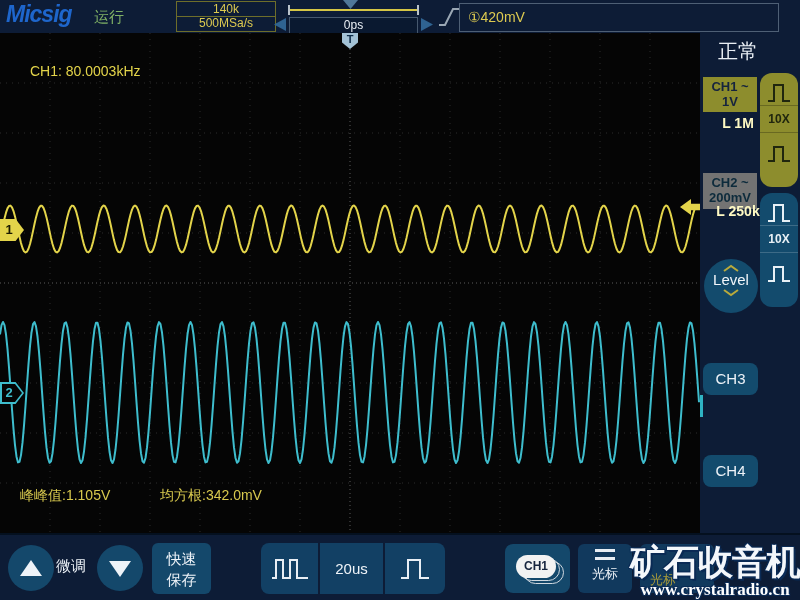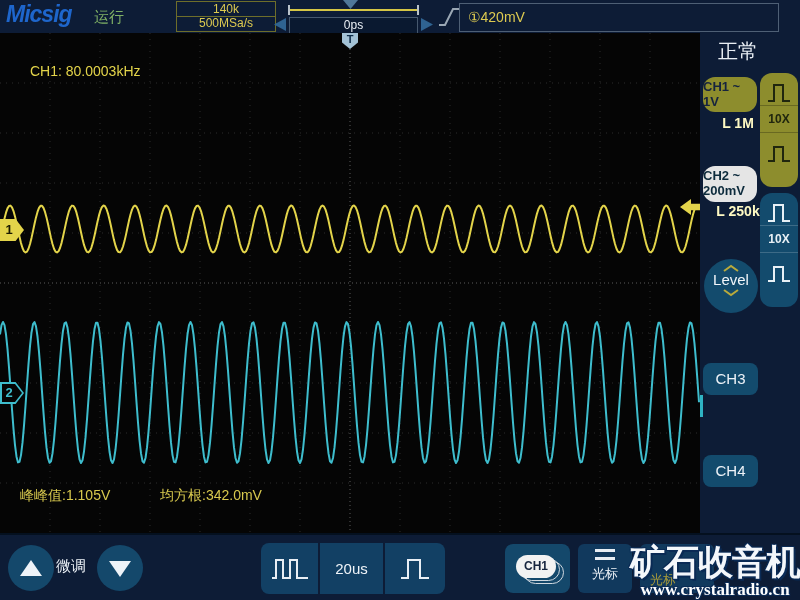--- a/index.html
+++ b/index.html
@@ -44,23 +44,23 @@
   
   .sidebar{left:700px;top:33px;width:100px;height:567px;background:#0d1c36;}
   .trigmode{left:18px;top:5px;font-size:20px;color:#e9eef4;}
   .probecol{left:60px;width:38px;height:114px;border-radius:12px;}
   .probecol.c1{top:40px;background:#8d8d2d;color:#20260e;}
   .probecol.c2{top:160px;background:#134b6d;color:#e8f0f5;}
   .probecol .px{display:block;margin:8px auto 0 auto;width:26px;}
   .probecol .t10{display:block;text-align:center;font-size:12px;font-weight:bold;margin:6px 0;}
   .pdiv{width:100%;height:1px;}
   .c1 .pdiv{background:rgba(0,0,0,.25);} .c2 .pdiv{background:rgba(255,255,255,.18);}
-  .chbtn{left:3px;width:54px;border-radius:12px;font-weight:bold;cursor:pointer;}
+  .chbtn{left:3px;width:54px;border-radius:0;text-align:center;font-weight:bold;cursor:pointer;}
   .ch1btn{top:44px;height:35px;background:#8d8d2d;color:#16243e;font-size:13px;padding-top:2px;box-sizing:border-box;}
-  .ch2btn{top:133px;height:36px;background:#e5e5e5;color:#0d2b3c;font-size:13px;padding-top:2px;box-sizing:border-box;}
+  .ch2btn{top:140px;height:36px;background:#737373;color:#0d2b3c;font-size:13px;padding-top:2px;box-sizing:border-box;}
   .imped{left:8px;width:60px;text-align:center;font-size:14px;font-weight:bold;color:#fef9c3;}
   .imp1{top:82px;} .imp2{top:170px;}
   .levelbtn{left:4px;top:226px;width:54px;height:54px;border-radius:50%;background:#134b6d;text-align:center;}
   .levelbtn .lv{display:block;font-size:15px;color:#f2f6fa;line-height:16px;}
   .bluebtn{left:3px;width:55px;height:32px;border-radius:8px;background:#134b6d;color:#eef3f8;
            font-size:15px;text-align:center;line-height:32px;}
   .ch3btn{top:330px;} .ch4btn{top:422px;}
   .sliver{left:0;top:362px;width:3px;height:22px;background:#2fb3c3;}
   
   .botbar{left:0;top:533px;width:800px;height:67px;background:#0d1c36;border-top:2px solid #04101f;box-sizing:border-box;}
@@ -221,20 +221,24 @@
 
   <footer class="abs botbar">
     <div class="abs circ up">
         <div class="tri-up"></div>
       </div>
     <div class="abs finetune">微调</div>
     <div class="abs circ dn">
         <div class="tri-dn"></div>
       </div>
 
+    <div class="abs qsave">
+      <div>快速</div>
+      <div>保存</div>
+    </div>
 
     <div class="abs seg seg1">
       <svg width="40" height="26">
           <polyline points="2,22 6,22 6,4 13,4 13,22 20,22 20,4 27,4 27,22 38,22" fill="none" stroke="#e8eef4" stroke-width="2"></polyline>
         </svg>
     </div>
     <div class="abs seg seg2">20us</div>
     <div class="abs seg seg3">
       <svg width="32" height="26">
           <polyline points="2,22 9,22 9,4 21,4 21,22 30,22" fill="none" stroke="#e8eef4" stroke-width="2"></polyline>

